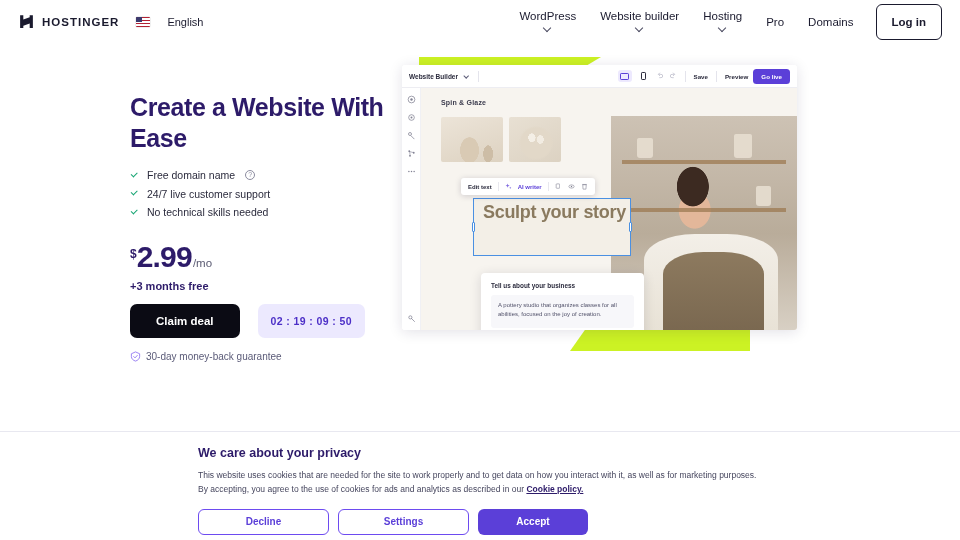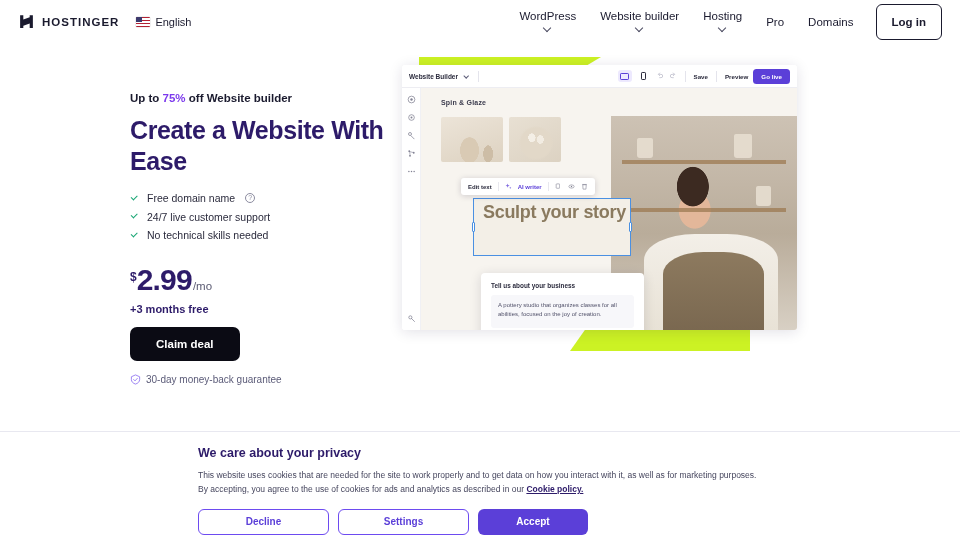--- a/index.html
+++ b/index.html
@@ -14,21 +14,21 @@
   
   .header {
     position: absolute; top: 0; left: 0; width: 960px; height: 43px;
     display: flex; align-items: center; background: #fff;
   }
   .brand { display: flex; align-items: center; margin-left: 18px; gap: 7px; }
   .brand-mark { width: 17px; height: 17px; }
   .brand-name {
     font-size: 11.5px; font-weight: 700; letter-spacing: 1.0px; color: #1a1a2e;
   }
-  .lang { display:flex; align-items:center; gap:5px; margin-left: 17px; cursor:pointer; }
+  .lang { display:flex; align-items:center; gap:17px; margin-left: 17px; cursor:pointer; }
   .flag {
     width: 14px; height: 10px; border-radius: 1px; overflow: hidden;
     position: relative; background:#fff; flex:none;
     box-shadow: 0 0 0 0.5px rgba(0,0,0,.12);
   }
   .flag .stripes {
     position:absolute; inset:0;
     background: repeating-linear-gradient(to bottom,
       #b22234 0 1.43px, #ffffff 1.43px 2.86px);
   }
@@ -294,23 +294,20 @@
         <span>Pro</span>
       </div>
       <div class="nav-item">
         <span>Domains</span>
       </div>
       <button class="login-btn">Log in</button>
     </nav>
   </div>
 
   <div class="hero-left">
-    <div class="eyebrow">
-      <span>Up to </span><span class="pct">75%</span><span> off Website builder</span>
-    </div>
     <h1 class="h1">Create a Website With Ease</h1>
 
     <div class="bullets">
       <div class="bullet">
         <span class="tick"></span>
         <span>Free domain name</span>
         <span class="qmark">?</span>
       </div>
       <div class="bullet">
         <span class="tick"></span>
@@ -324,20 +321,21 @@
 
     <div class="price-row">
       <span class="cur">$</span>
       <span class="amount">2.99</span>
       <span class="per">/mo</span>
     </div>
     <div class="months">+3 months free</div>
 
     <div class="cta-row">
       <button class="claim">Claim deal</button>
+      <div class="timer">02 : 19 : 09 : 50</div>
     </div>
 
     <div class="guarantee">
       <svg class="shield" viewBox="0 0 24 24">
         <path d="M12 2 L21 6 v6 c0 5-4 8.5-9 10-5-1.5-9-5-9-10V6Z" fill="none" stroke="#8a6df0" stroke-width="1.8"></path>
         <path d="M8 12 l3 3 5-5.5" fill="none" stroke="#8a6df0" stroke-width="1.8" stroke-linecap="round"></path>
       </svg>
       <span>30-day money-back guarantee</span>
     </div>
   </div>

